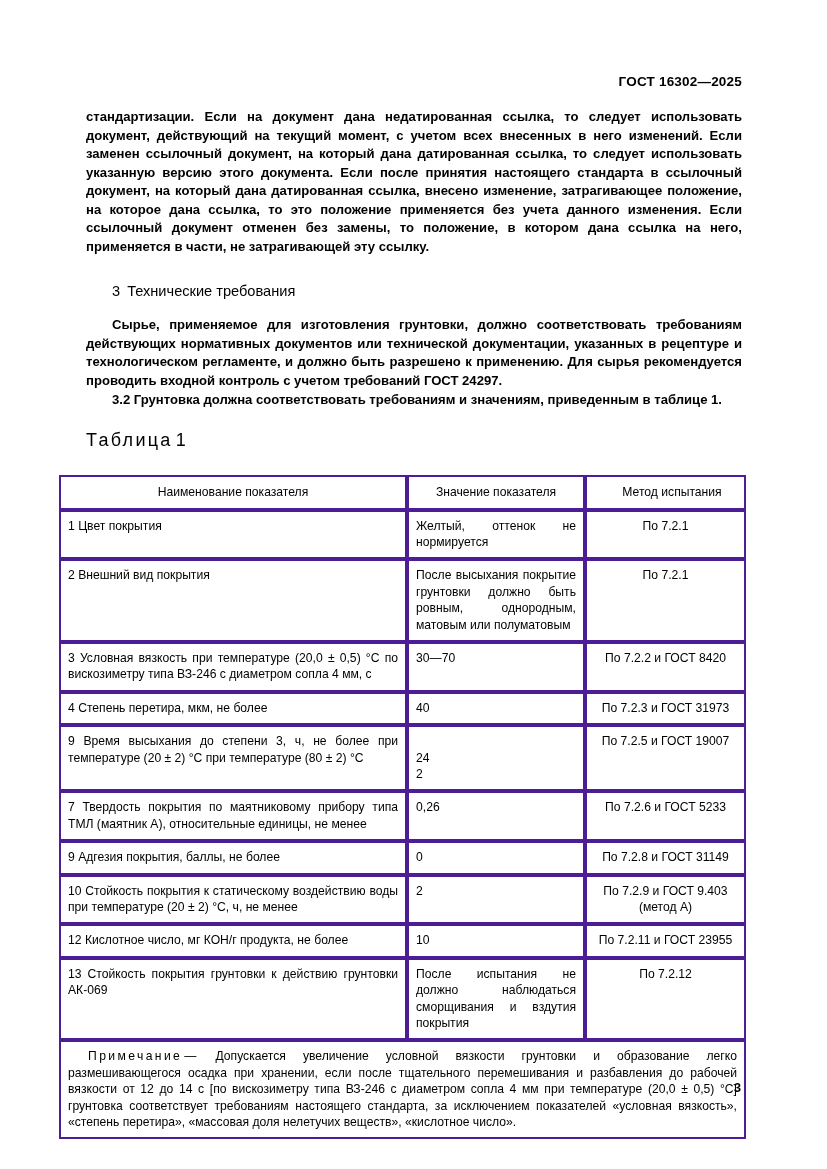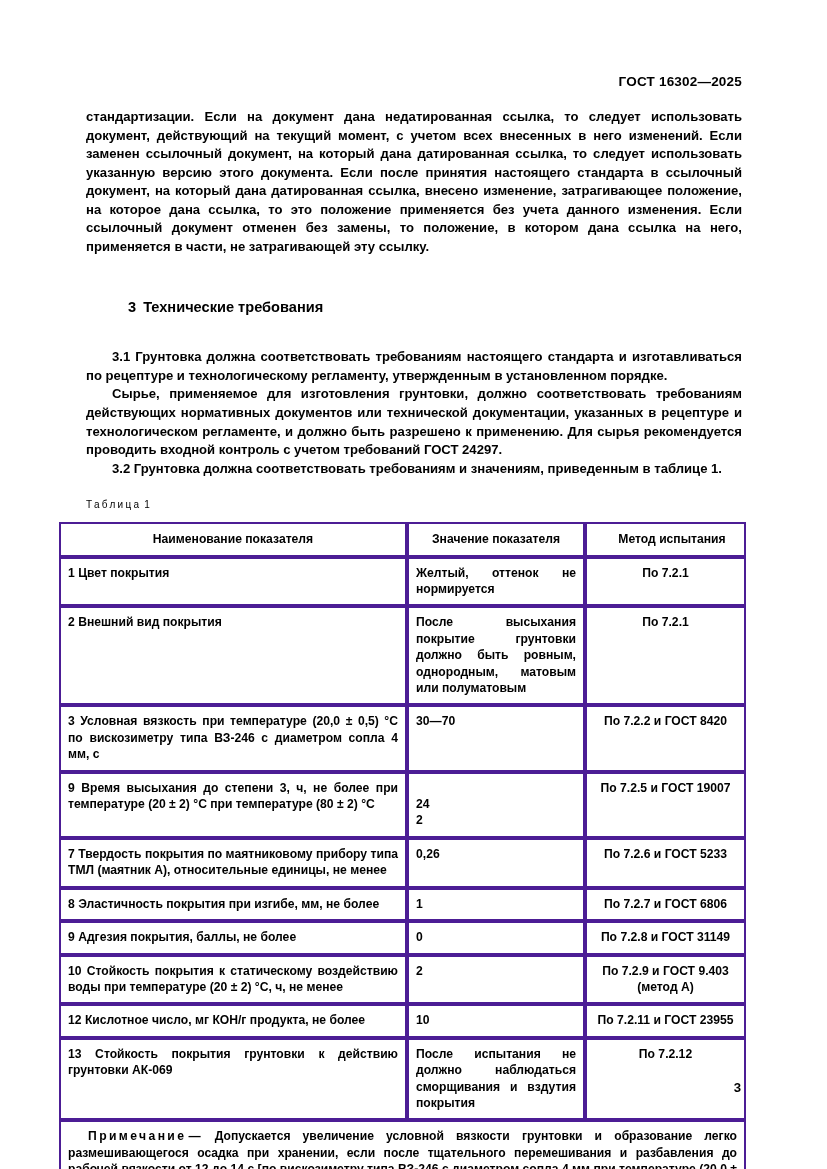--- a/index.html
+++ b/index.html
@@ -50,62 +50,62 @@
     text-align: justify;
     text-justify: inter-word;
     hyphens: manual;
     font-weight: bold;
   }
   p.indent {
     text-indent: 26px;
   }
 
   h2.section-heading {
-    margin: 16px;
+    margin: 0;
     font-size: 14.6px;
-    font-weight: bold;
+    font-weight: normal;
     line-height: 20px;
   }
   .heading-wrap {
     padding-top: 25px;
     padding-bottom: 15px;
     padding-left: 26px;
   }
   .heading-num {
     margin-right: 7px;
   }
 
   .gap-para { margin-top: 0px; }
 
   
   .table-caption {
     margin-top: 21px;
-    margin-bottom: 12px;
-    font-size: 10px;
+    margin-bottom: 24px;
+    font-size: 18px;
     letter-spacing: 2.3px;
   }
   .table-caption .cap-num {
     letter-spacing: 0;
     margin-left: 3px;
   }
 
   
   table.spec {
     border-collapse: collapse;
     width: 685px;
     margin-left: -27px;
     table-layout: fixed;
     font-size: 12.15px;
   }
   table.spec td, table.spec th {
     border: 4px solid #4c1d95;
     vertical-align: top;
     padding: 6px 7px 7px 7px;
     line-height: 16.4px;
-    font-weight: bold;
+    font-weight: normal;
     margin-left: 38px;
   }
   table.spec thead th {
     text-align: center;
     padding: 7px 6px 7px 6px;
     border-bottom-width: 2px;
     border-bottom-color: #2a2a2a;
   }
   table.spec thead tr th:first-child { border-left-width: 2px; }
   table.spec thead tr th:last-child  { border-right-width: 2px; padding-left: 19px; }
@@ -158,21 +158,20 @@
   <div class="running-head">ГОСТ 16302—2025</div>
 
   <div class="content">
 
     <p class="body-text">стандартизации. Если на документ дана недатированная ссылка, то следует использовать документ, действующий на текущий момент, с учетом всех внесенных в него изменений. Если заменен ссылочный документ, на который дана датированная ссылка, то следует использовать указанную версию этого документа. Если после принятия настоящего стандарта в ссылочный документ, на который дана датированная ссылка, внесено изменение, затрагивающее положение, на которое дана ссылка, то это положение применяется без учета данного изменения. Если ссылочный документ отменен без замены, то положение, в котором дана ссылка на него, применяется в части, не затрагивающей эту ссылку.</p>
 
     <div class="heading-wrap">
       <h2 class="section-heading"><span class="heading-num">3</span><span>Технические требования</span></h2>
     </div>
 
-    <p class="body-text indent">3.1 Грунтовка должна соответствовать требованиям настоящего стандарта и изготавливаться по рецептуре и технологическому регламенту, утвержденным в установленном порядке.</p>
 
     <p class="body-text indent gap-para">Сырье, применяемое для изготовления грунтовки, должно соответствовать требованиям действующих нормативных документов или технической документации, указанных в рецептуре и технологическом регламенте, и должно быть разрешено к применению. Для сырья рекомендуется проводить входной контроль с учетом требований ГОСТ 24297.</p>
 
     <p class="body-text indent gap-para">3.2 Грунтовка должна соответствовать требованиям и значениям, приведенным в таблице 1.</p>
 
     <div class="table-caption"><span>Таблица</span><span class="cap-num">1</span></div>
 
     <table class="spec">
       <colgroup>
         <col class="c-name">
@@ -194,45 +193,45 @@
         </tr>
         <tr>
           <td class="cell-name">2 Внешний вид покрытия</td>
           <td class="cell-value just">После высыхания покрытие грунтовки должно быть ровным, однородным, матовым или полуматовым</td>
           <td class="cell-method">По 7.2.1</td>
         </tr>
         <tr>
           <td class="cell-name">3 Условная вязкость при температуре (20,0 ± 0,5) °С по вискозиметру типа ВЗ-246 с диаметром сопла 4 мм, с</td>
           <td class="cell-value">30—70</td>
           <td class="cell-method">По 7.2.2 и ГОСТ 8420</td>
+        </tr>
+        <tr>
+          <td class="cell-name">4 Степень перетира, мкм, не более</td>
+          <td class="cell-value">40</td>
+          <td class="cell-method">По 7.2.3 и ГОСТ 31973</td>
         </tr>
         <tr>
           <td class="cell-name">
             <span class="vline">9 Время высыхания до степени 3, ч, не более</span>
             <span class="vline">при температуре (20 ± 2) °С</span>
             <span class="vline">при температуре (80 ± 2) °С</span>
           </td>
           <td class="cell-value val-lines">
             <span class="spacer-line"></span>
             <span class="vline">24</span>
             <span class="vline">2</span>
           </td>
           <td class="cell-method">По 7.2.5 и ГОСТ 19007</td>
         </tr>
         <tr>
           <td class="cell-name">7 Твердость покрытия по маятниковому прибору типа ТМЛ (маятник А), относительные единицы, не менее</td>
           <td class="cell-value">0,26</td>
           <td class="cell-method">По 7.2.6 и ГОСТ 5233</td>
         </tr>
         <tr>
-          <td class="cell-name">8 Эластичность покрытия при изгибе, мм, не более</td>
-          <td class="cell-value">1</td>
-          <td class="cell-method">По 7.2.7 и ГОСТ 6806</td>
-        </tr>
-        <tr>
           <td class="cell-name">9 Адгезия покрытия, баллы, не более</td>
           <td class="cell-value">0</td>
           <td class="cell-method">По 7.2.8 и ГОСТ 31149</td>
         </tr>
         <tr>
           <td class="cell-name">10 Стойкость покрытия к статическому воздействию воды при температуре (20 ± 2) °С, ч, не менее</td>
           <td class="cell-value">2</td>
           <td class="cell-method">По 7.2.9 и ГОСТ 9.403 (метод А)</td>
         </tr>
         <tr>

